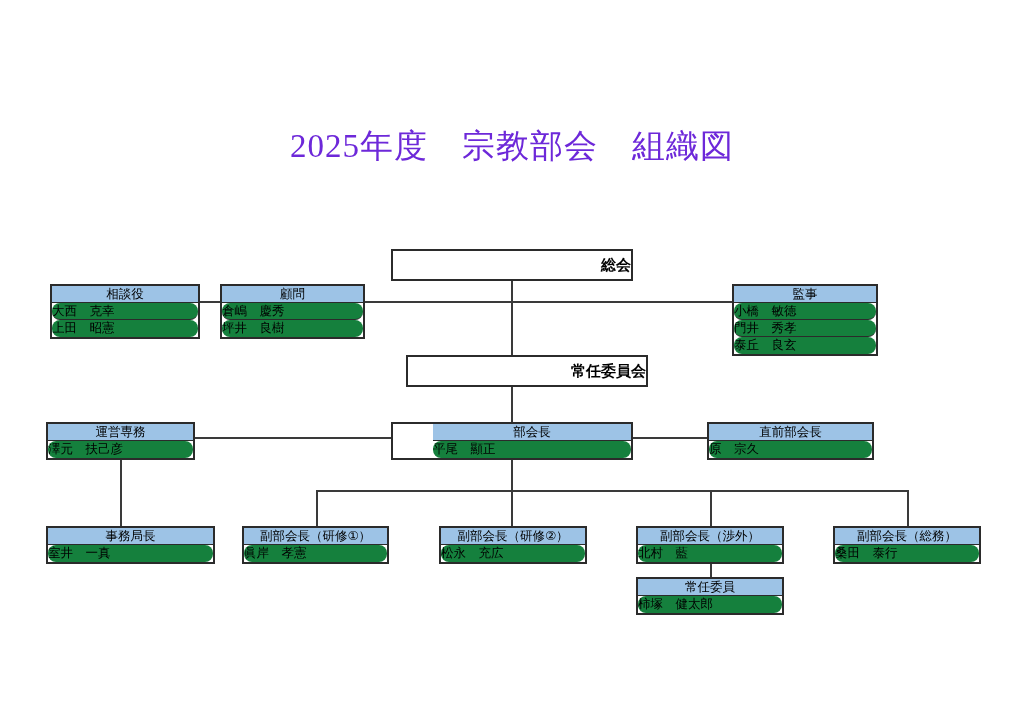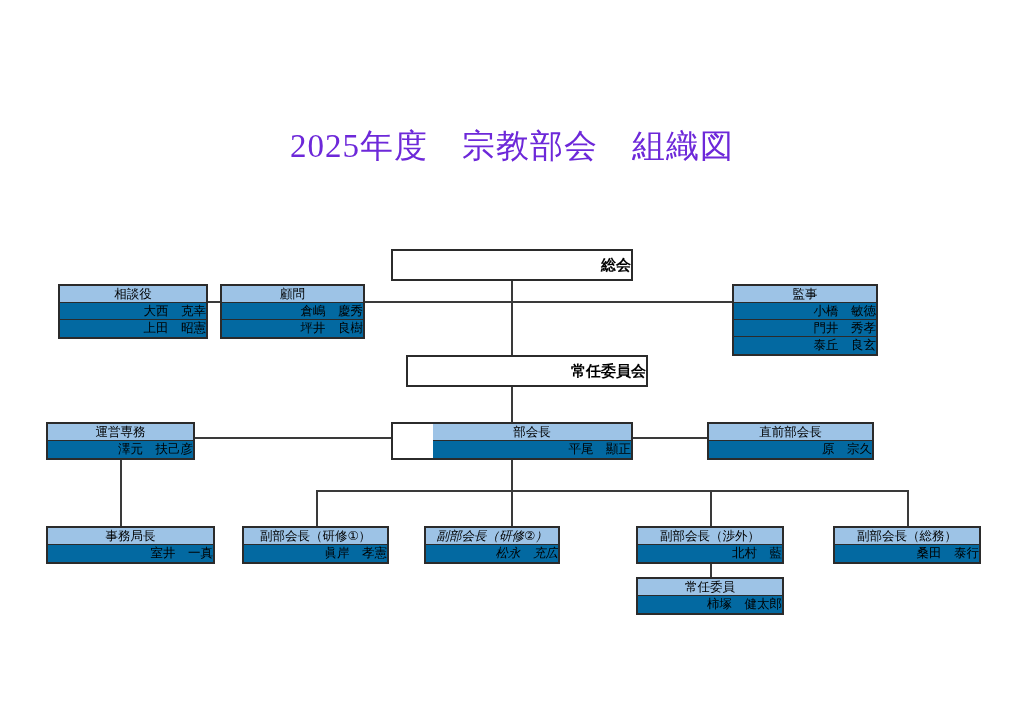--- a/index.html
+++ b/index.html
@@ -42,29 +42,30 @@
     text-align:center;
     font-size:12.5px;
     line-height:17px;
     height:17px;
     border-bottom:1px solid #2b2b2b;
     white-space:nowrap;
     overflow:hidden;
   }
   .box .row{
     box-sizing:border-box;
-    text-align:right;
+    text-align:left;
     font-size:12.5px;
     line-height:17px;
     height:17px;
-    background:#0369a1;
+    background:#15803d;
     color:#000000;
     border-bottom:1px solid #2b2b2b;
     white-space:nowrap;
     overflow:hidden;
+    border-radius:8px;
   }
   .box .row:last-child{border-bottom:none;}
 
   
   .plainbox{
     position:absolute;
     box-sizing:border-box;
     border:2px solid #2b2b2b;
     background:#ffffff;
     display:flex;
@@ -105,21 +106,21 @@
   <div class="ln v" style="left: 710px; top: 561px; height: 20px; background: rgb(58, 58, 58);"></div>
 
   <div class="plainbox" style="left:391px;top:249px;width:242px;height:32px;">
     <span>総会</span>
   </div>
 
   <div class="plainbox" style="left:406px;top:355px;width:242px;height:32px;">
     <span>常任委員会</span>
   </div>
 
-  <div class="box" style="left: 58px; top: 284px; width: 150px; --accent: #9DC3E6;">
+  <div class="box" style="left: 50px; top: 284px; width: 150px; --accent: #9DC3E6;">
     <div class="hdr">相談役</div>
     <div class="row">大西　克幸</div>
     <div class="row">上田　昭憲</div>
   </div>
 
   <div class="box" style="left: 220px; top: 284px; width: 145px; --accent: #9DC3E6;">
     <div class="hdr">顧問</div>
     <div class="row">倉嶋　慶秀</div>
     <div class="row">坪井　良樹</div>
   </div>
@@ -149,21 +150,21 @@
   <div class="box" style="left: 46px; top: 526px; width: 169px; --accent: #9DC3E6;">
     <div class="hdr">事務局長</div>
     <div class="row">室井　一真</div>
   </div>
 
   <div class="box" style="left: 242px; top: 526px; width: 147px; --accent: #9DC3E6;">
     <div class="hdr">副部会長（研修①）</div>
     <div class="row">眞岸　孝憲</div>
   </div>
 
-  <div class="box" style="left: 424px; top: 526px; width: 136px; font-style: italic; --accent: #9DC3E6;">
+  <div class="box" style="left: 439px; top: 526px; width: 148px; --accent: #9DC3E6;">
     <div class="hdr">副部会長（研修②）</div>
     <div class="row">松永　充広</div>
   </div>
 
   <div class="box" style="left: 636px; top: 526px; width: 148px; --accent: #9DC3E6;">
     <div class="hdr">副部会長（渉外）</div>
     <div class="row">北村　藍</div>
   </div>
 
   <div class="box" style="left: 833px; top: 526px; width: 148px; --accent: #9DC3E6;">

